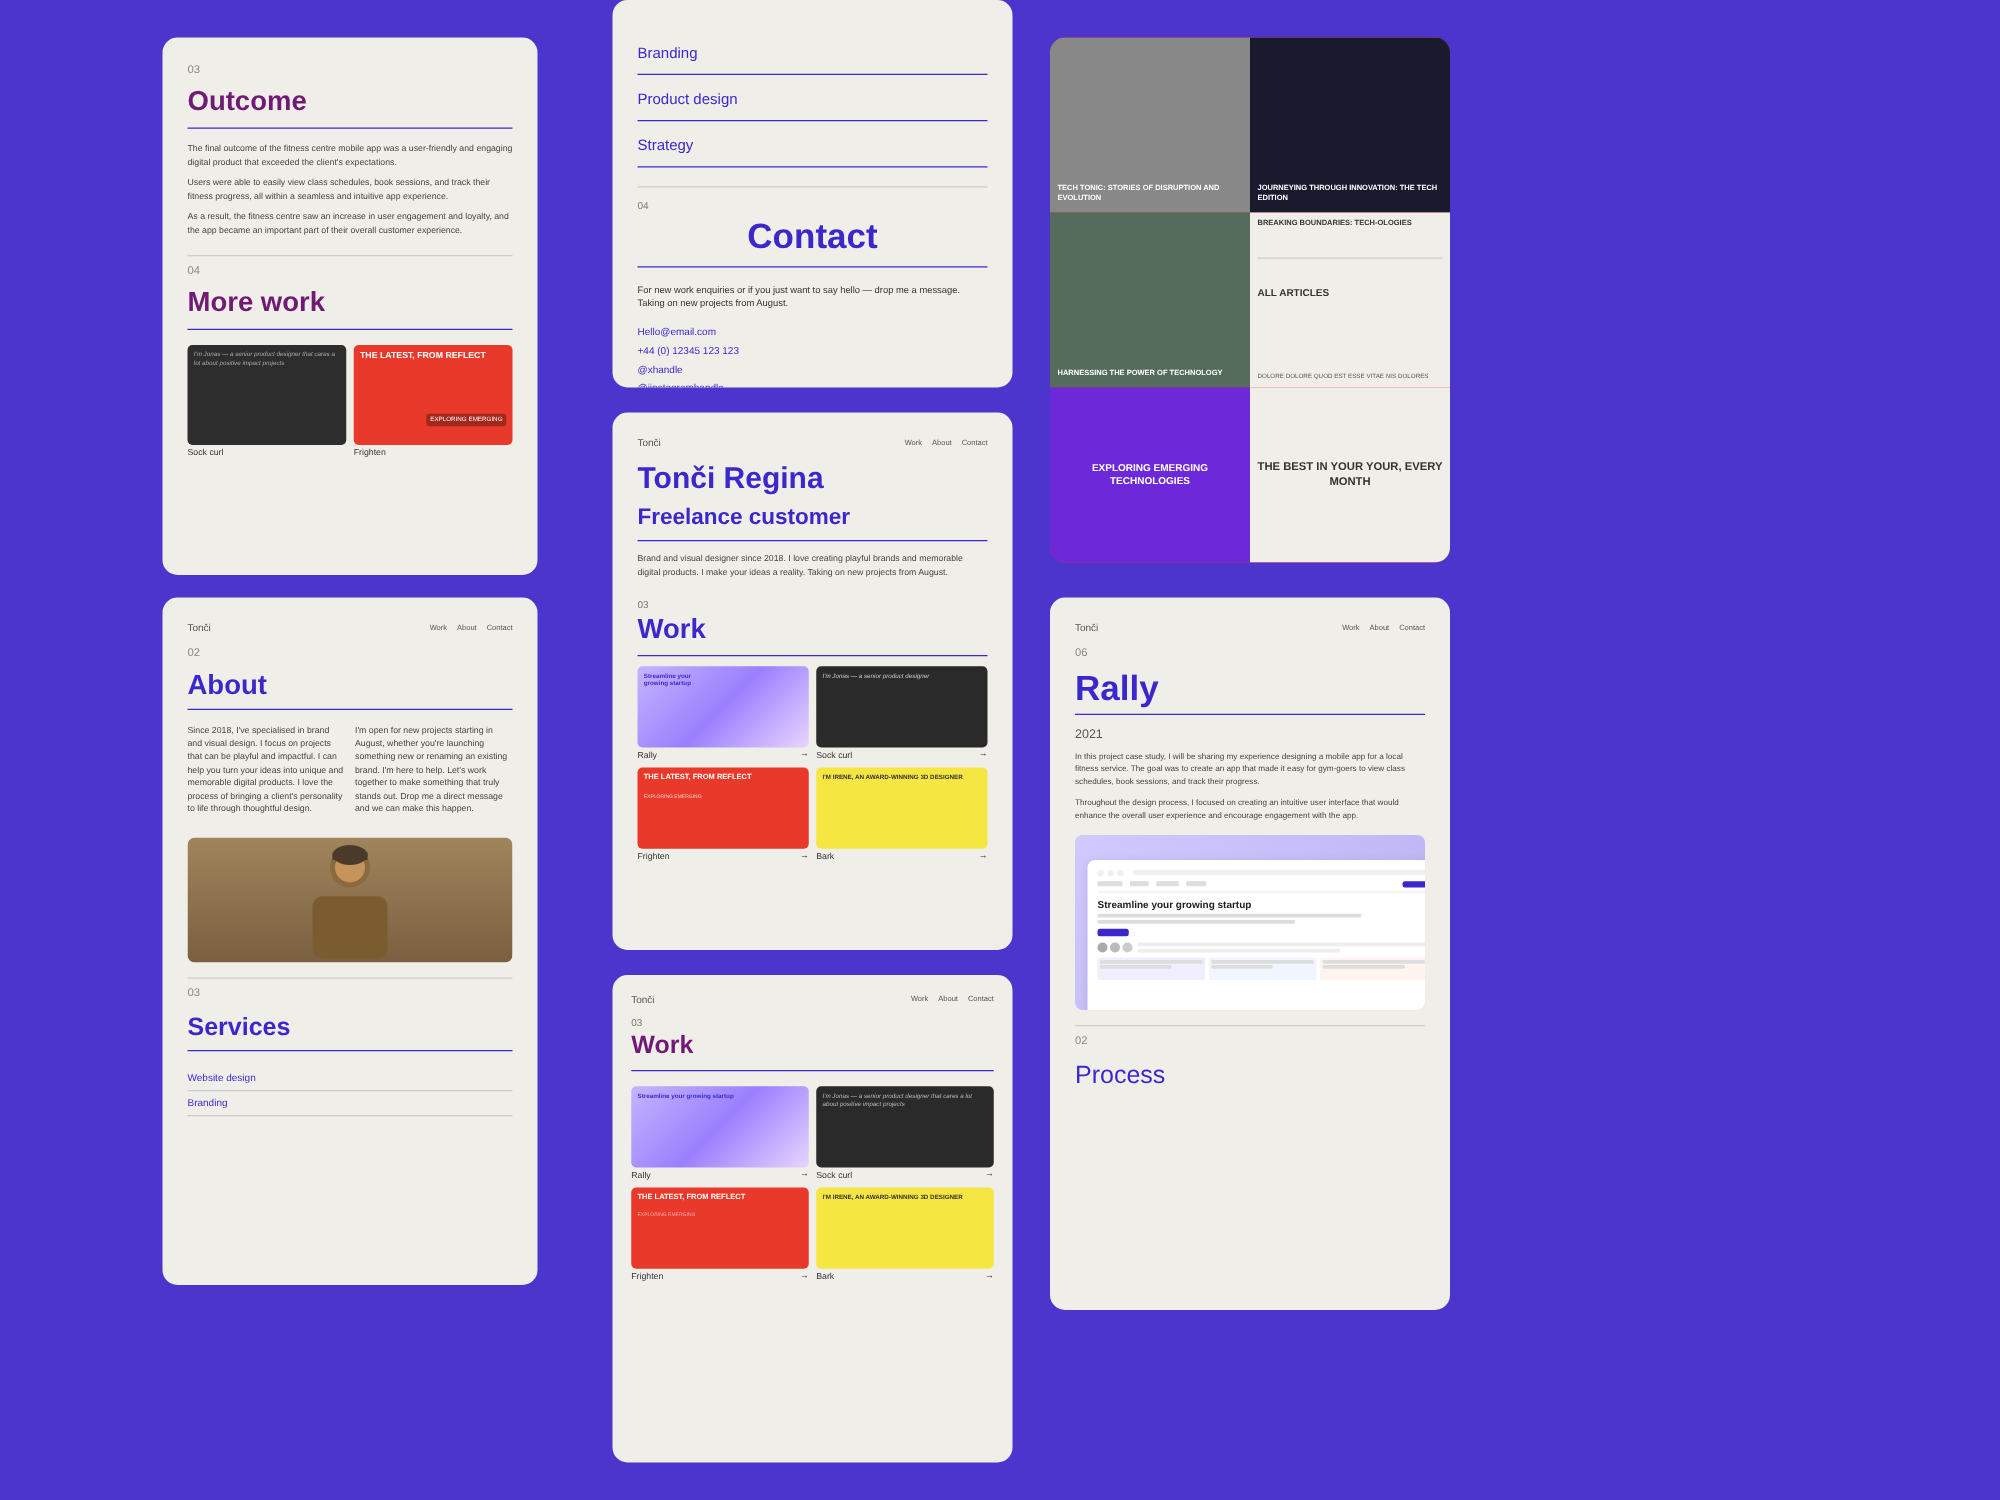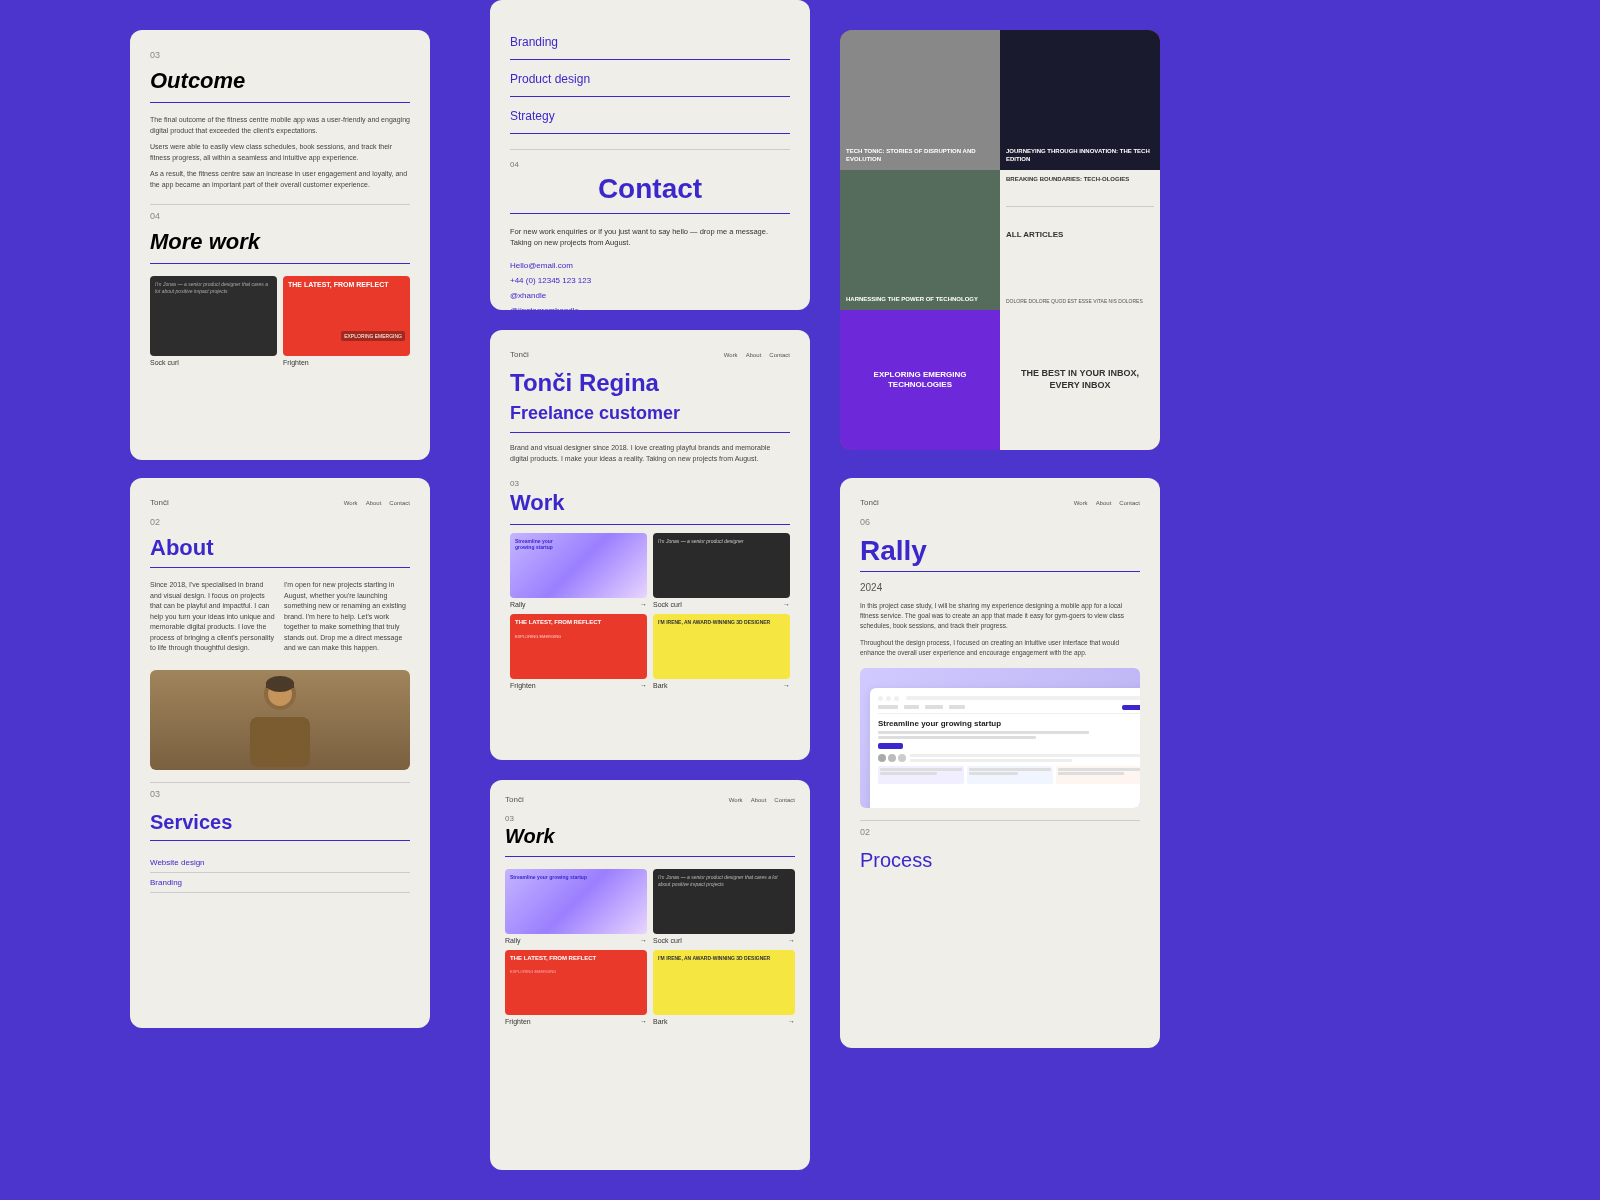--- a/index.html
+++ b/index.html
@@ -86,23 +86,22 @@
     
     .section-number {
       font-size: 9px;
       color: #888;
       margin-bottom: 8px;
     }
 
     .section-title {
       font-size: 22px;
       font-weight: 700;
-      color: #000000;
+      color: #701a75;
       margin-bottom: 8px;
-      font-style: italic;
     }
 
     .section-divider {
       height: 1px;
       background: #3B28CC;
       margin-bottom: 12px;
     }
 
     .body-text {
       font-size: 7px;
@@ -537,21 +536,21 @@
       <div style="height:20px;"></div>
       <div style="font-size:5px;color:#555;">DOLORE DOLORE QUOD EST ESSE VITAE NIS DOLORES</div>
     </div>
   </div>
 
   <div style="display:grid;grid-template-columns:1fr 1fr;height:33.33%;">
     <div class="tech-cell" style="background:#6d28d9;padding:6px;display:flex;align-items:center;justify-content:center;">
       <span class="tech-text-white" style="font-size:8px;text-align:center;">EXPLORING EMERGING TECHNOLOGIES</span>
     </div>
     <div class="tech-cell" style="background:#F0EEE8;padding:6px;display:flex;align-items:center;justify-content:center;">
-      <span class="tech-text" style="font-size:9px;font-weight:700;text-align:center;">THE BEST IN YOUR INBOX, EVERY INBOX</span>
+      <span class="tech-text" style="font-size:9px;font-weight:700;text-align:center;">THE BEST IN YOUR YOUR, EVERY MONTH</span>
     </div>
   </div>
 </div>
 
 <div class="card card-tonci">
   <div class="card-nav-area">
     <span class="card-logo">Tonči</span>
     <div class="card-nav-links">
       <span class="card-nav-link">Work</span>
       <span class="card-nav-link">About</span>
@@ -719,21 +718,21 @@
     <div class="card-nav-links">
       <span class="card-nav-link">Work</span>
       <span class="card-nav-link">About</span>
       <span class="card-nav-link">Contact</span>
     </div>
   </div>
 
   <div class="section-number">06</div>
   <div class="rally-title">Rally</div>
   <div class="rally-divider"></div>
-  <div class="rally-year">2024</div>
+  <div class="rally-year">2021</div>
 
   <p class="rally-body">In this project case study, I will be sharing my experience designing a mobile app for a local fitness service. The goal was to create an app that made it easy for gym-goers to view class schedules, book sessions, and track their progress.</p>
   <p class="rally-body">Throughout the design process, I focused on creating an intuitive user interface that would enhance the overall user experience and encourage engagement with the app.</p>
 
   <div class="rally-screenshot">
     <div class="rally-screenshot-inner">
 
       <div style="display:flex;gap:3px;margin-bottom:4px;align-items:center;">
         <div style="width:5px;height:5px;border-radius:50%;background:#f0f0f0;"></div>
         <div style="width:5px;height:5px;border-radius:50%;background:#f0f0f0;"></div>

